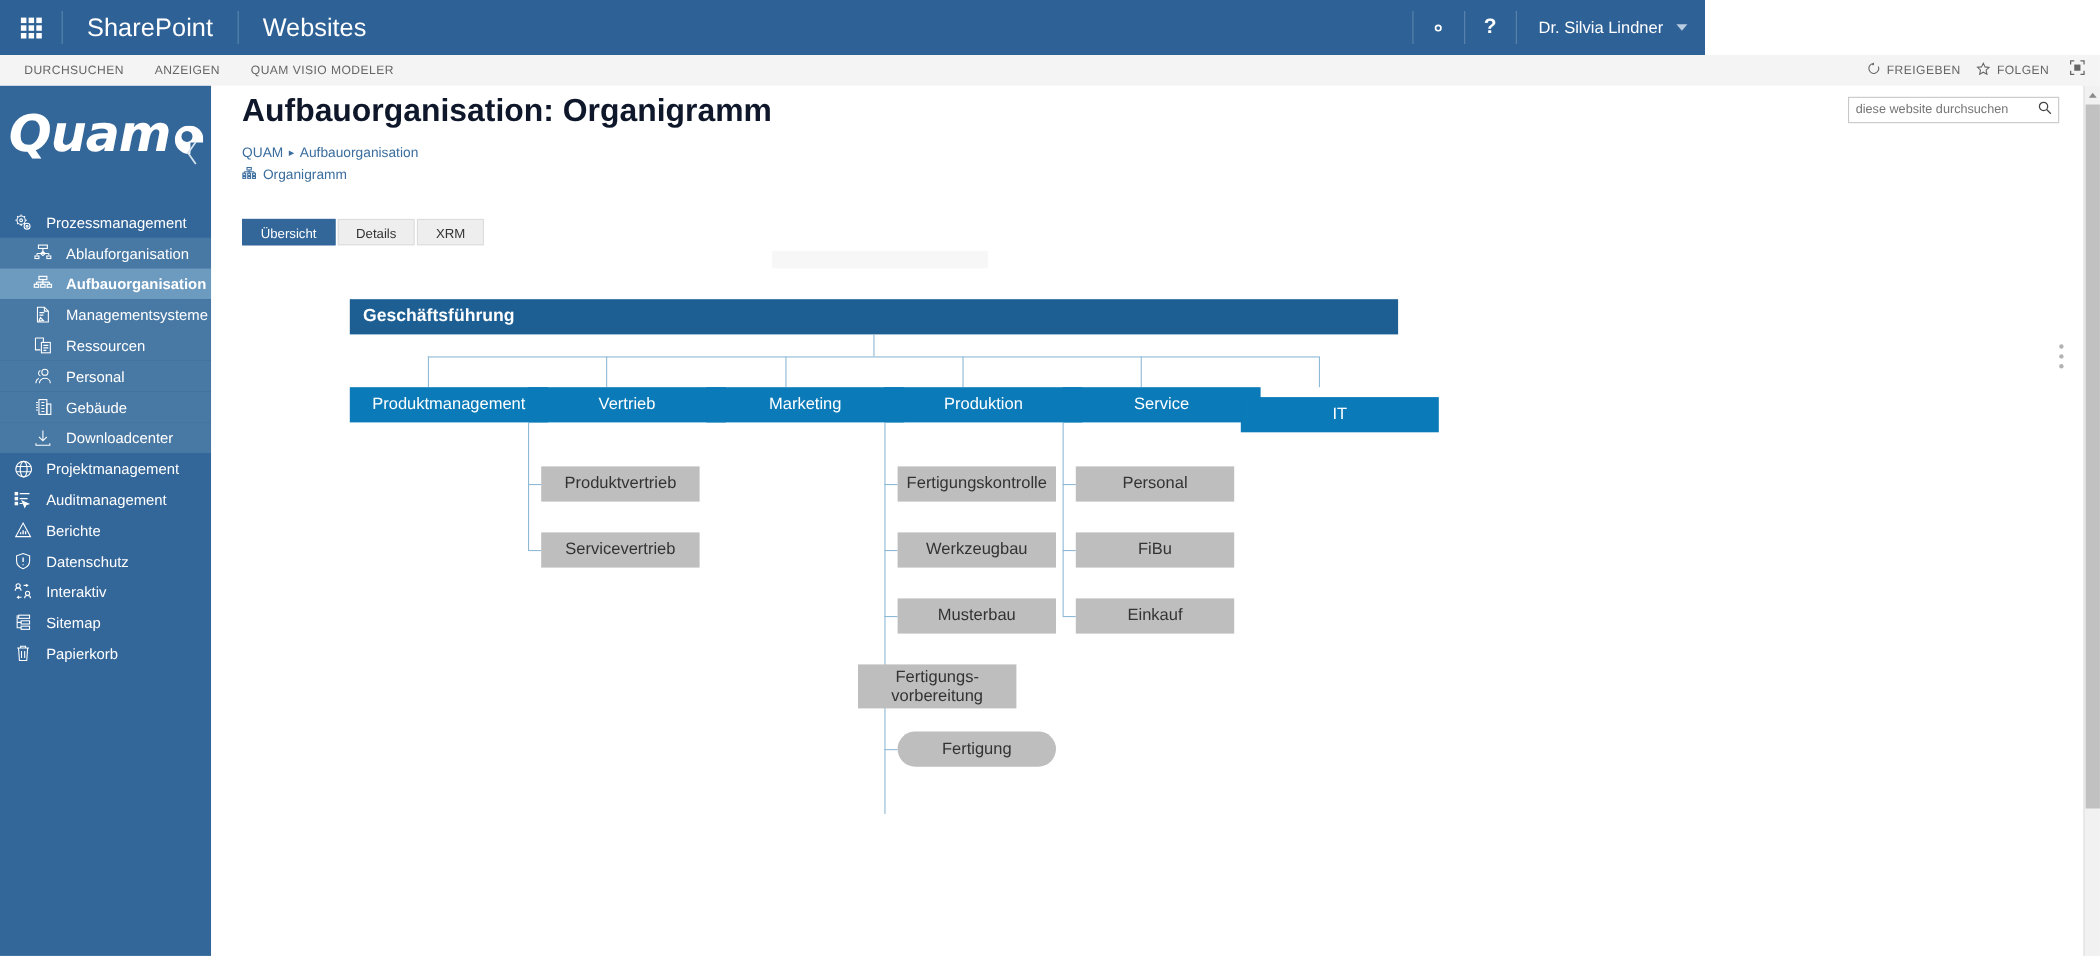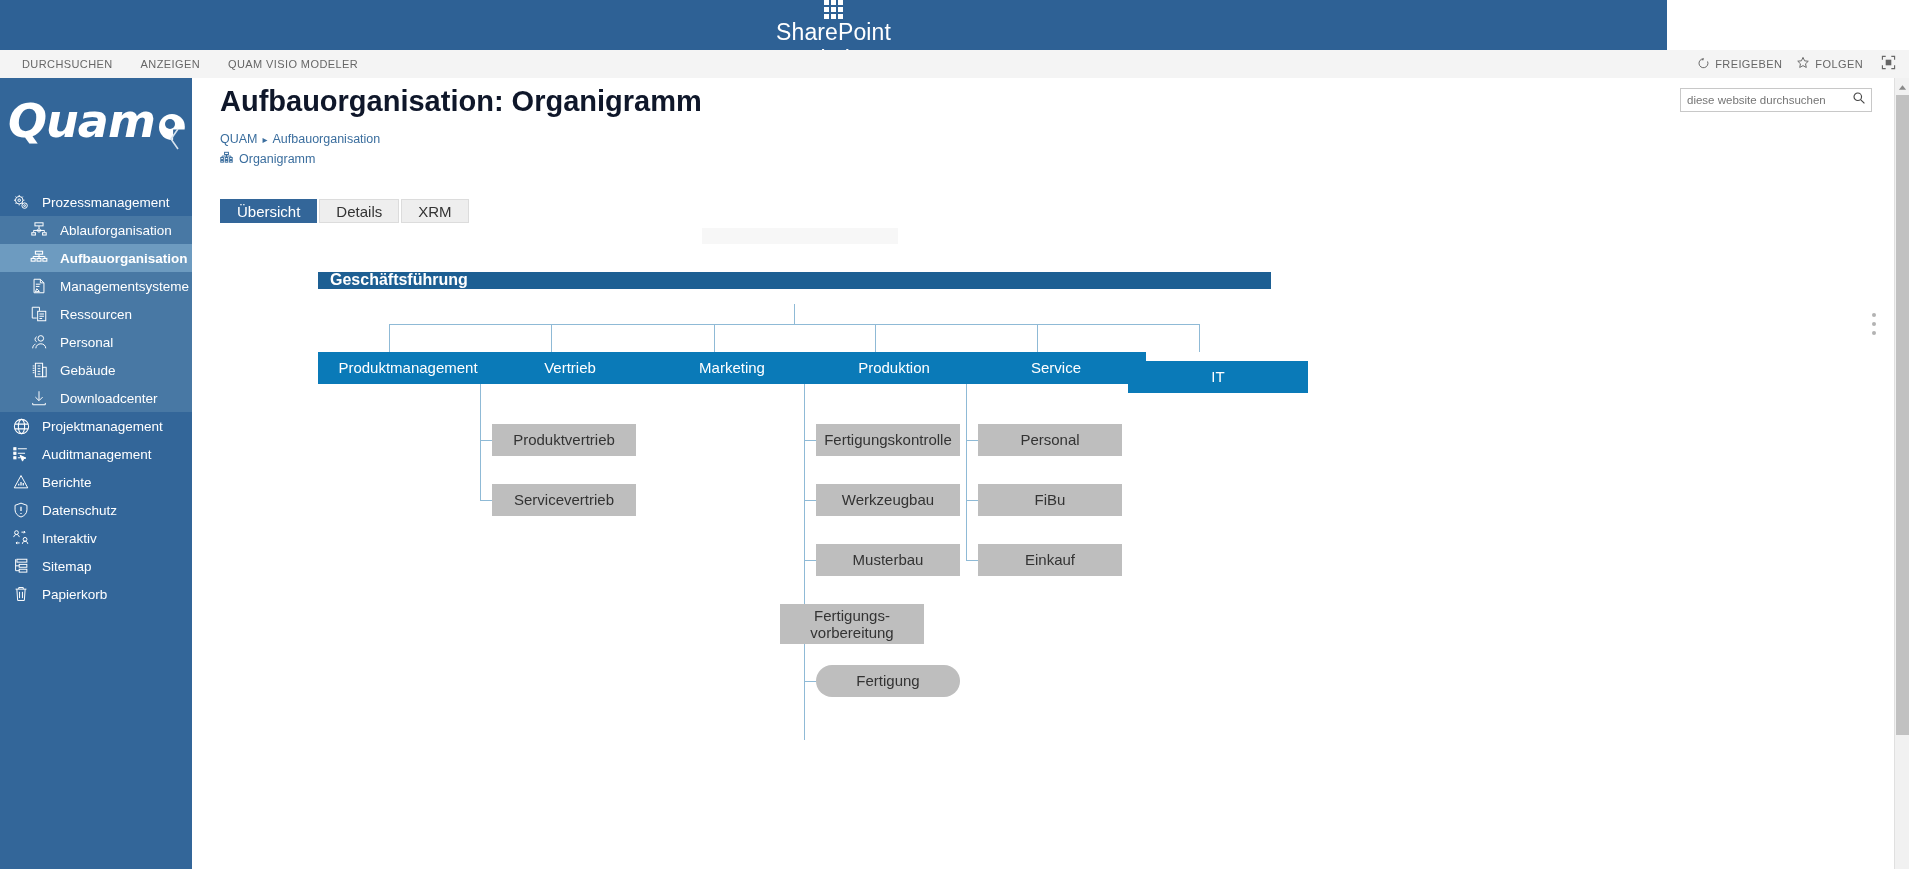--- a/index.html
+++ b/index.html
@@ -5,22 +5,22 @@
   * { box-sizing: border-box; margin: 0; padding: 0; }
   html, body {
     width: 1909px; height: 869px;
     font-family: "Liberation Sans", sans-serif;
     background: #ffffff;
     overflow: hidden;
   }
 
   
   .suitebar {
-    position: absolute; top: 0; left: 0; width: 1667px; height: 50px;
-    background: #2e6195; display: flex; align-items: center; flex-direction: column;
+    position: absolute; top: 0; left: 0; width: 1550px; height: 50px;
+    background: #2e6195; display: flex; align-items: center;
   }
   .waffle {
     width: 56px; height: 50px; display: flex; align-items: center; justify-content: center;
     cursor: pointer;
   }
   .waffle-grid { display: grid; grid-template-columns: repeat(3, 5px); grid-template-rows: repeat(3, 5px); gap: 2px; }
   .waffle-grid i { display: block; width: 5px; height: 5px; background: #ffffff; }
   .suite-divider { width: 1px; height: 30px; background: #5a86ae; }
   .suite-brand {
     color: #ffffff; font-size: 23px; font-weight: 400; padding: 0 22px;
@@ -140,21 +140,21 @@
   .subtitle-row {
     position: absolute; left: 28px; top: 73px;
     display: flex; align-items: center; gap: 6px;
     font-size: 12.5px; color: #3b6e9e; cursor: pointer;
   }
 
   .tabs {
     position: absolute; left: 28px; top: 121px; display: flex; align-items: flex-end;
   }
   .tab {
-    height: 24px; line-height: 24px; padding: 0 16px; font-size: 15px;
+    height: 24px; line-height: 24px; padding: 0 16px; font-size: 12px;
     background: #eeeeee; color: #333333; border: 1px solid #dcdcdc;
     margin-right: 2px; cursor: pointer; white-space: nowrap;
   }
   .tab.active { background: #336699; color: #ffffff; border-color: #336699; }
 
   
   .orgchart {
     position: absolute; left: 0; top: 150px; width: 1702px; height: 620px;
   }
   .ghost-box {
@@ -224,20 +224,24 @@
           <path d="M10 6.6a3.4 3.4 0 1 0 0 6.8 3.4 3.4 0 0 0 0-6.8zm0 5.2a1.8 1.8 0 1 1 0-3.6 1.8 1.8 0 0 1 0 3.6z"></path>
           <path d="M17.4 11.3l-1.5-.5a6 6 0 0 0 0-1.6l1.5-.5-.7-2-1.5.4a6 6 0 0 0-1.1-1.2l.7-1.4-1.8-1-.8 1.3a6 6 0 0 0-1.6-.3L10.3 3H8.2l-.3 1.5a6 6 0 0 0-1.6.4L5.5 3.6l-1.8 1 .7 1.4c-.4.3-.8.7-1.1 1.2l-1.5-.4-.7 2 1.5.5a6 6 0 0 0 0 1.6l-1.5.5.7 2 1.5-.4c.3.5.7.9 1.1 1.2l-.7 1.4 1.8 1 .8-1.3c.5.2 1 .3 1.6.3l.3 1.5h2.1l.3-1.5c.6 0 1.1-.1 1.6-.3l.8 1.3 1.8-1-.7-1.4c.4-.3.8-.7 1.1-1.2l1.5.4.7-2z" opacity="0"></path>
         </svg>
       </span>
     </div>
     <div class="suite-divider"></div>
     <div class="suite-btn suite-help">
       <span>?</span>
     </div>
     <div class="suite-divider"></div>
+    <div class="suite-user">
+      <span>Dr. Silvia Lindner</span>
+      <span class="caret-down"></span>
+    </div>
   </div>
 </div>
 
 <div class="ribbon">
   <div class="ribbon-tabs">
     <div class="ribbon-tab">DURCHSUCHEN</div>
     <div class="ribbon-tab">ANZEIGEN</div>
     <div class="ribbon-tab">QUAM VISIO MODELER</div>
   </div>
   <div class="ribbon-right">
@@ -510,21 +514,21 @@
   <div class="tabs">
     <div class="tab active">Übersicht</div>
     <div class="tab">Details</div>
     <div class="tab">XRM</div>
   </div>
 
   <div class="orgchart">
 
     <div class="ghost-box"></div>
 
-    <div class="node root" style="left:126px; top:44px; width:953px; height:17px;">Geschäftsführung</div>
+    <div class="node root" style="left:126px; top:44px; width:953px; height:32px;">Geschäftsführung</div>
 
     <div class="connector conn-v" style="left:602px; top:76px; height:20px;"></div>
     <div class="connector conn-h" style="left:197px; top:96px; width:810px;"></div>
 
     <div class="connector conn-v" style="left:197px; top:96px; height:28px;"></div>
     <div class="connector conn-v" style="left:359px; top:96px; height:28px;"></div>
     <div class="connector conn-v" style="left:522px; top:96px; height:28px;"></div>
     <div class="connector conn-v" style="left:683px; top:96px; height:28px;"></div>
     <div class="connector conn-v" style="left:845px; top:96px; height:28px;"></div>
     <div class="connector conn-v" style="left:1007px; top:96px; height:28px;"></div>

